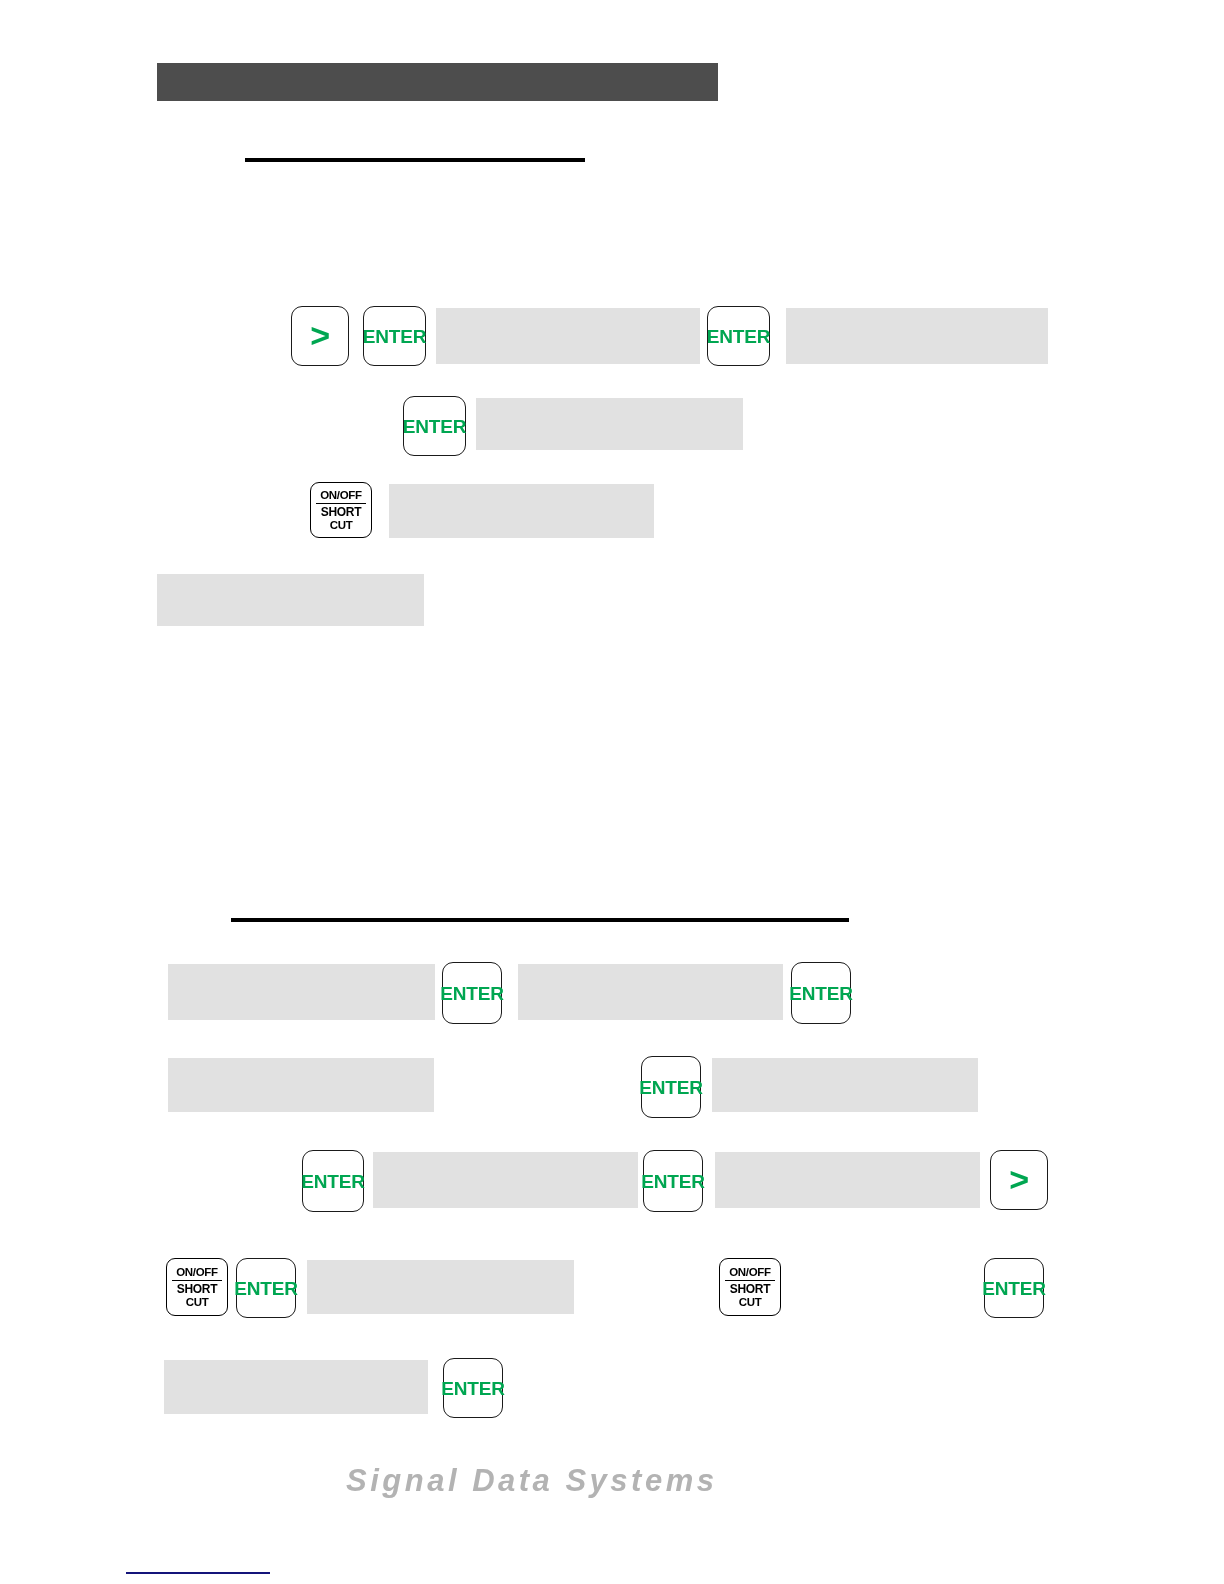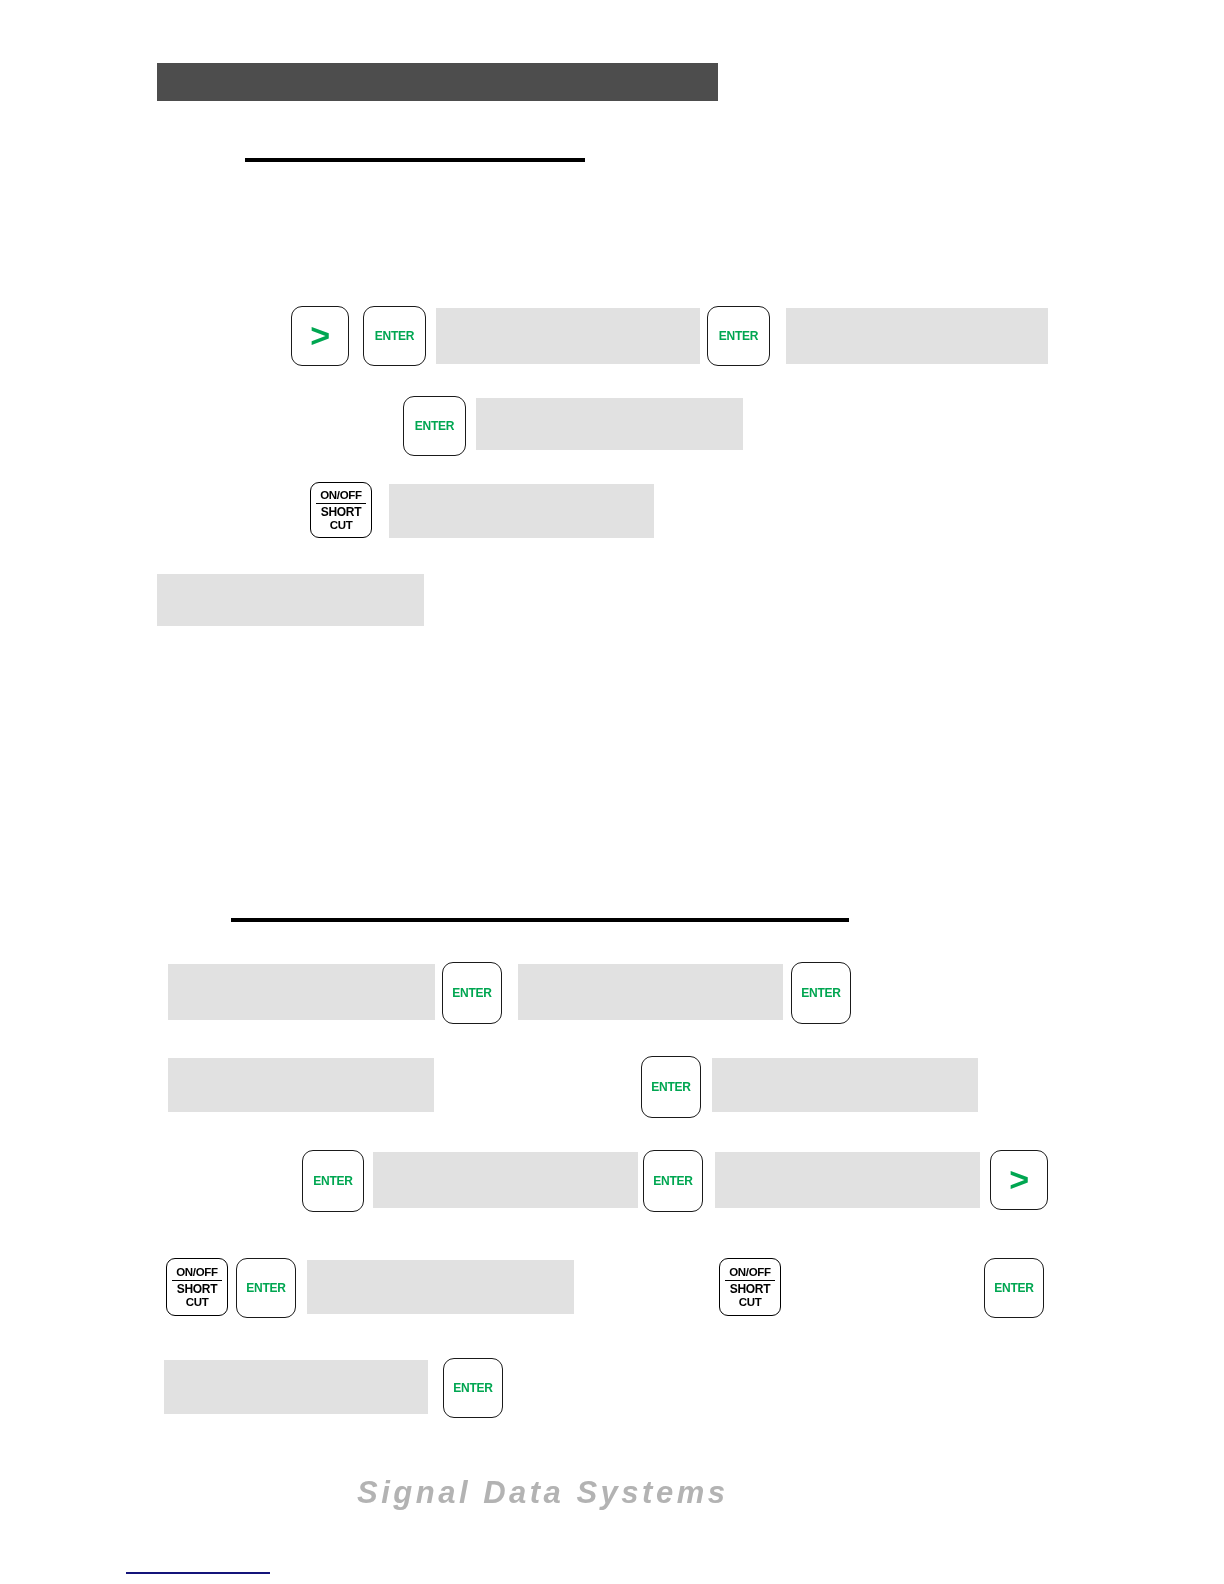--- a/index.html
+++ b/index.html
@@ -50,21 +50,21 @@
     display: flex;
     align-items: center;
     justify-content: center;
     color: #00a651;
     font-weight: bold;
     letter-spacing: -0.2px;
     line-height: 1;
     user-select: none;
   }
   .key-enter {
-    font-size: 12px;
+    font-size: 19px;
   }
   .key-arrow {
     font-size: 34px;
     font-weight: bold;
     padding-bottom: 3px;
   }
 
   
   .key-shortcut {
     position: absolute;
@@ -189,17 +189,17 @@
       <div class="key key-enter" style="left:984px; top:1258px; width:60px; height:60px;">ENTER</div>
     </div>
 
     <div>
       <div class="redact" style="left:164px; top:1360px; width:264px; height:54px;"></div>
       <div class="key key-enter" style="left:443px; top:1358px; width:60px; height:60px;">ENTER</div>
     </div>
 
   </div>
 
-  <div class="footer-mark" style="left:357px; top:1463px;margin-top:12px;">Signal Data Systems</div>
+  <div class="footer-mark" style="left:346px; top:1463px;">Signal Data Systems</div>
 
   <div class="rule-bottom" style="left:126px; top:1572px; width:144px; height:2px;"></div>
 
 </div>
 
 </body></html>

